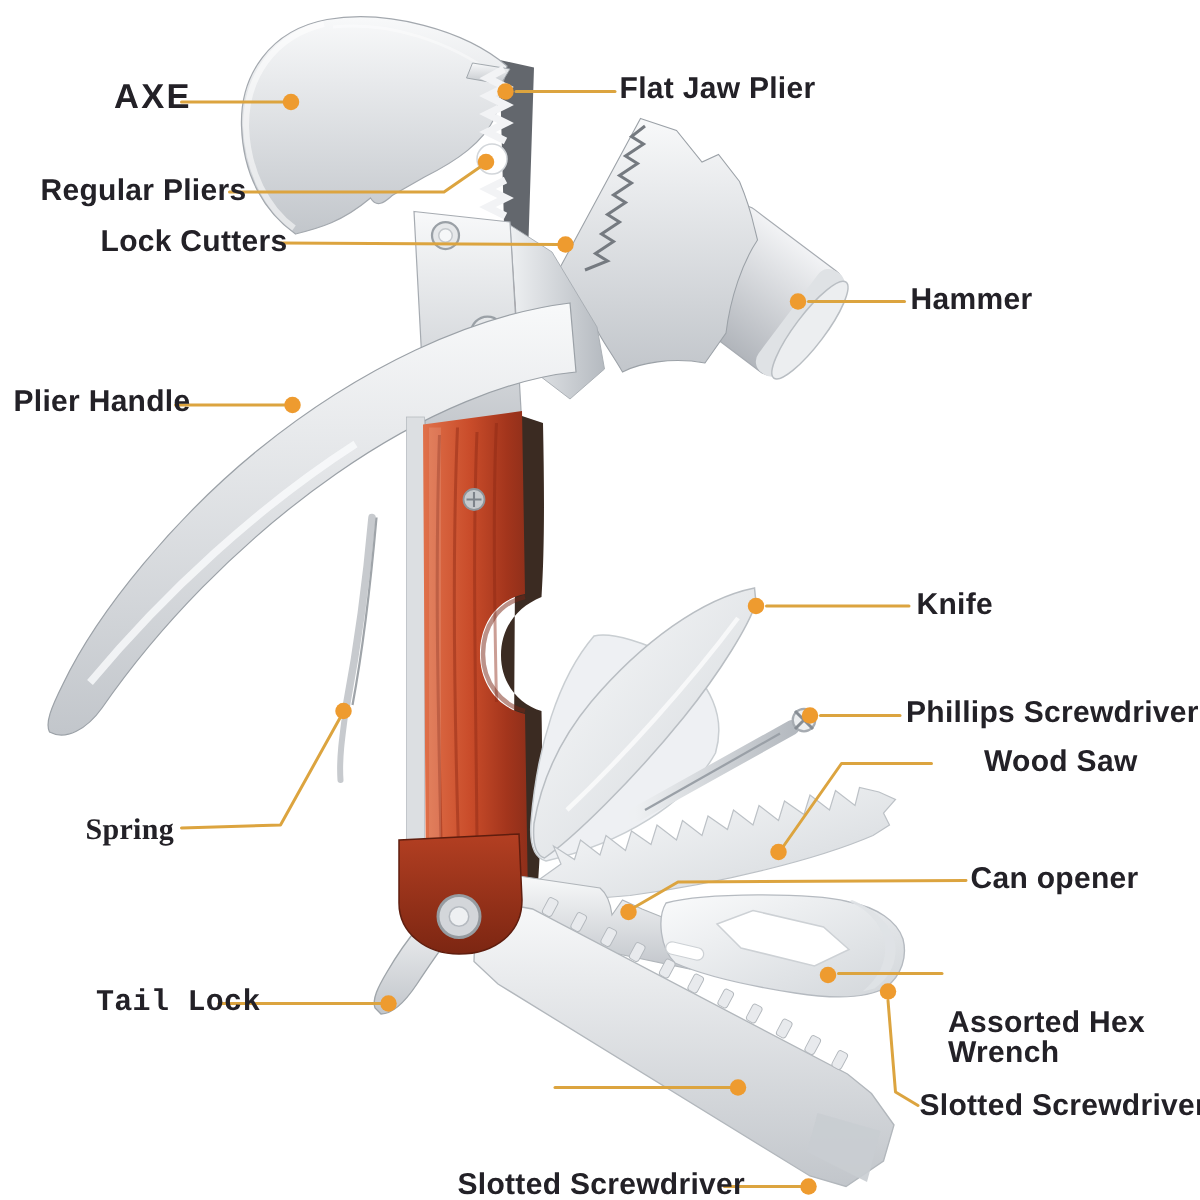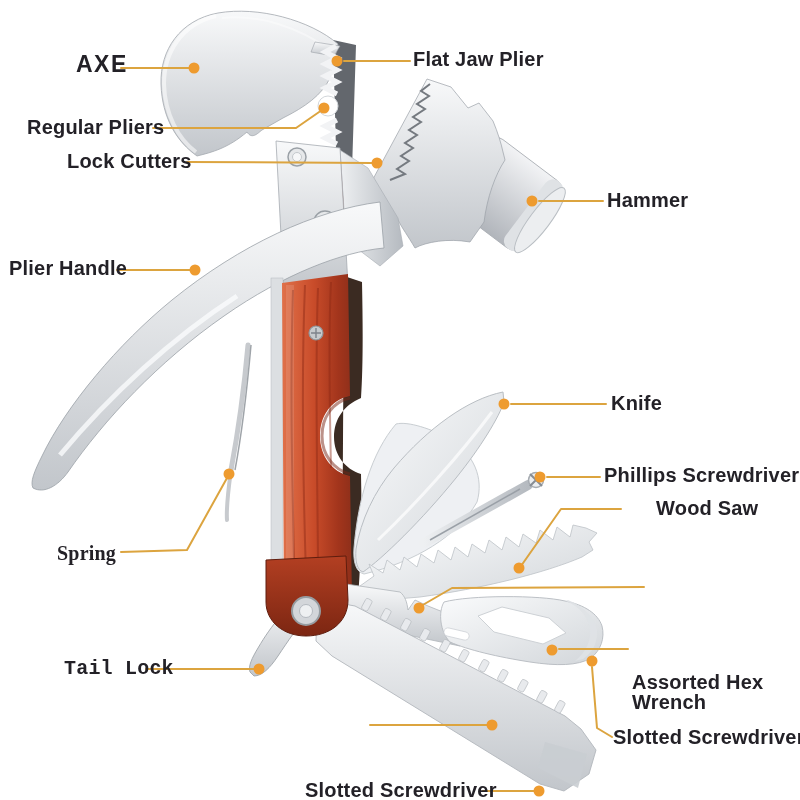--- a/index.html
+++ b/index.html
@@ -240,18 +240,19 @@
 
   <div class="lbl" id="L-axe">AXE</div>
   <div class="lbl" id="L-flat">Flat Jaw Plier</div>
   <div class="lbl" id="L-reg">Regular Pliers</div>
   <div class="lbl" id="L-wire">Lock Cutters</div>
   <div class="lbl" id="L-hammer">Hammer</div>
   <div class="lbl" id="L-plier">Plier Handle</div>
   <div class="lbl" id="L-knife">Knife</div>
   <div class="lbl" id="L-phil">Phillips Screwdriver</div>
   <div class="lbl" id="L-saw">Wood Saw</div>
+  <div class="lbl" id="L-can">Can opener</div>
   <div class="lbl" id="L-spring">Spring</div>
   <div class="lbl" id="L-hex">Assorted Hex Wrench</div>
   <div class="lbl" id="L-slotR">Slotted Screwdriver</div>
   <div class="lbl" id="L-tail">Tail Lock</div>
   <div class="lbl" id="L-slotB">Slotted Screwdriver</div>
 </div>
 
 </body></html>

